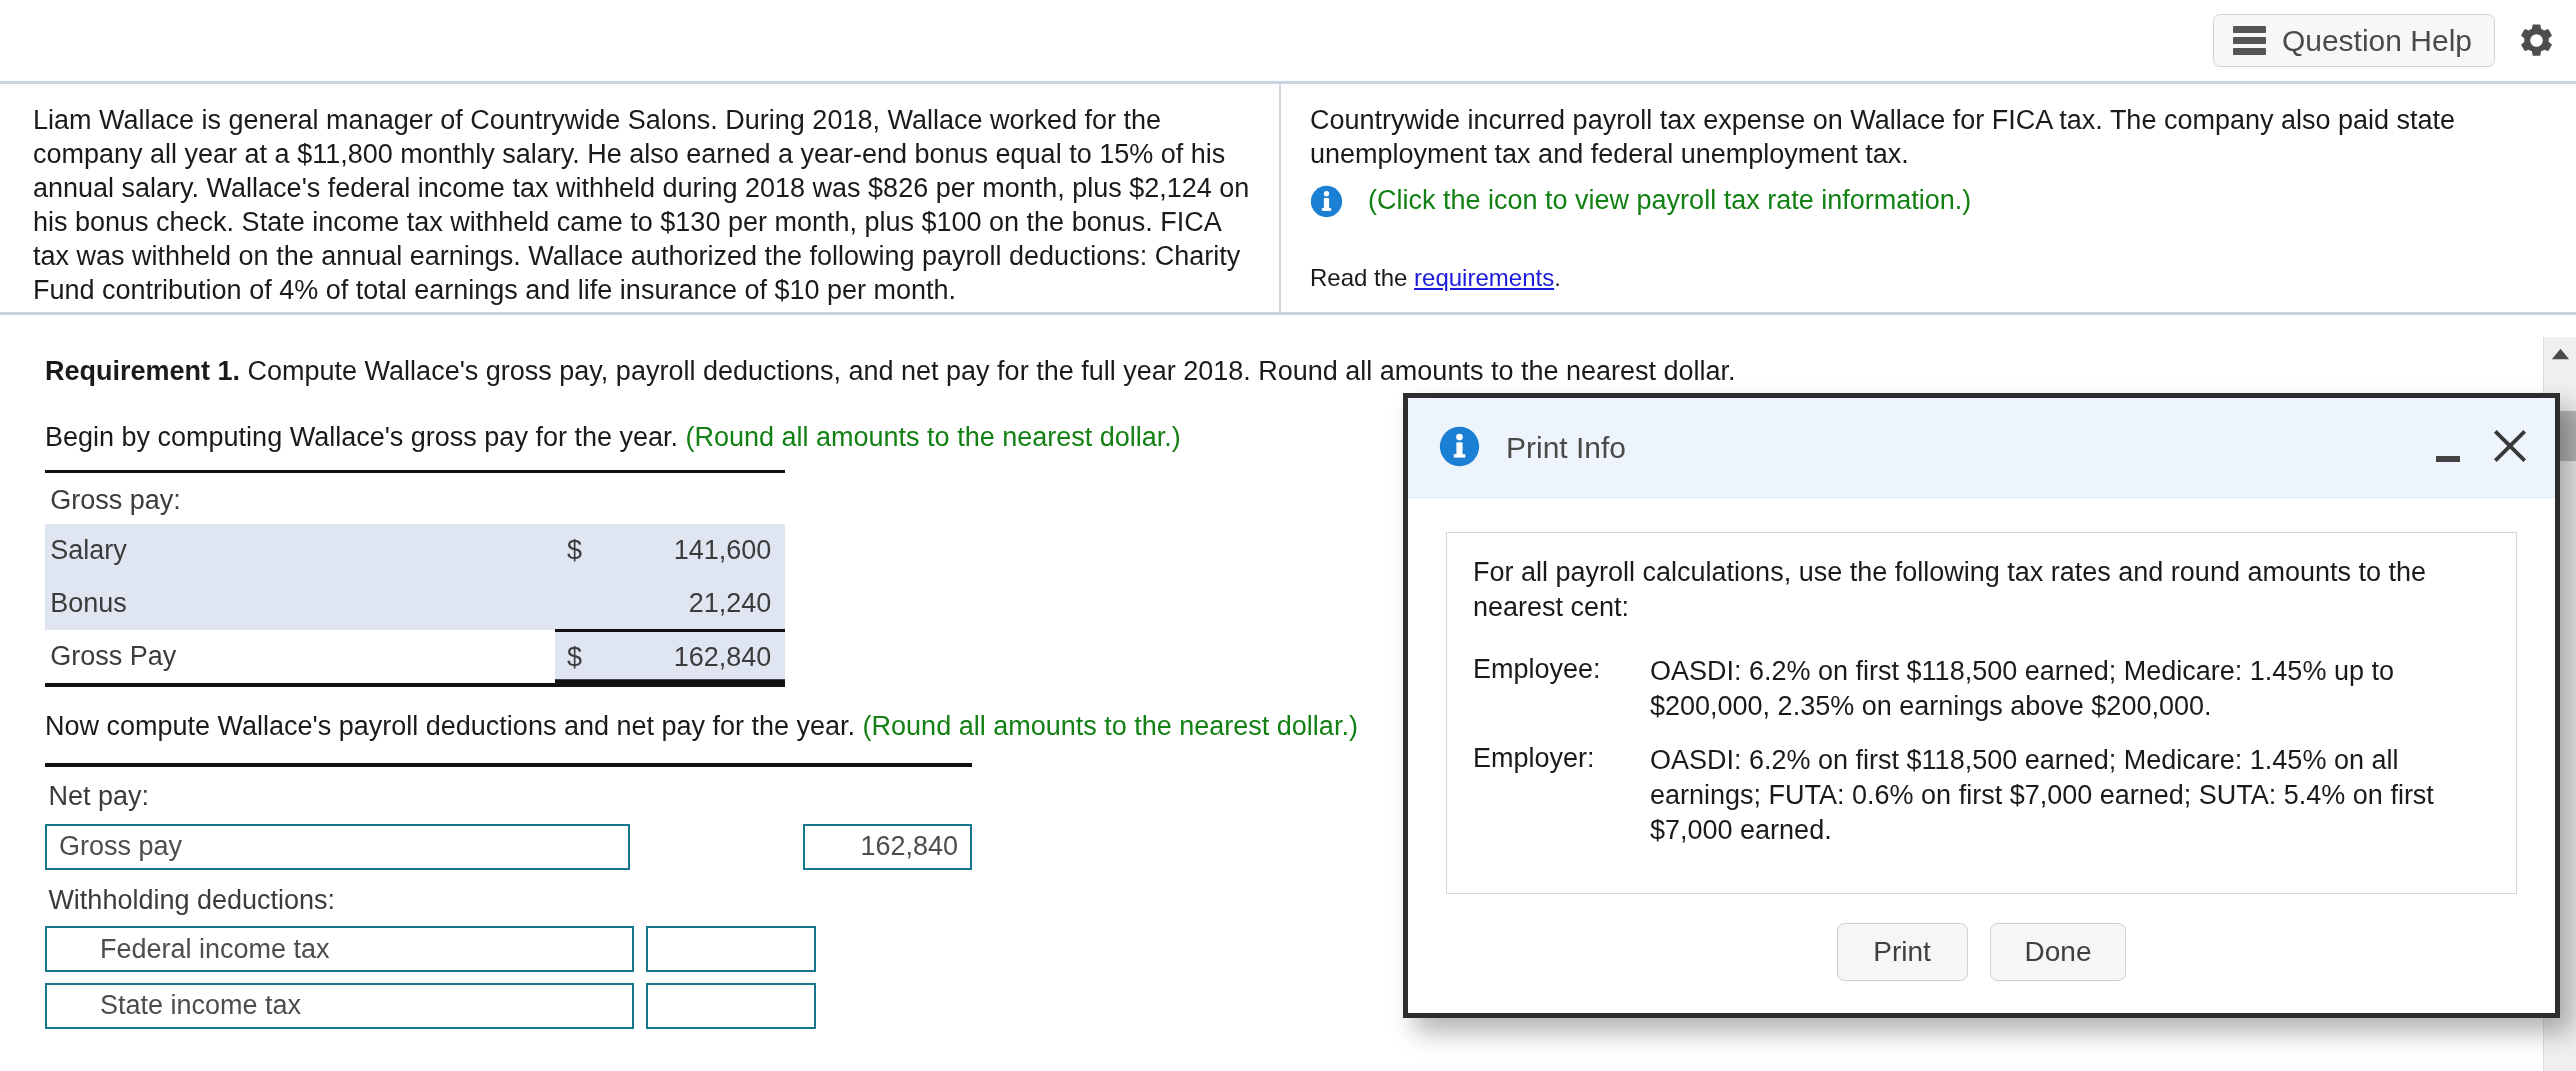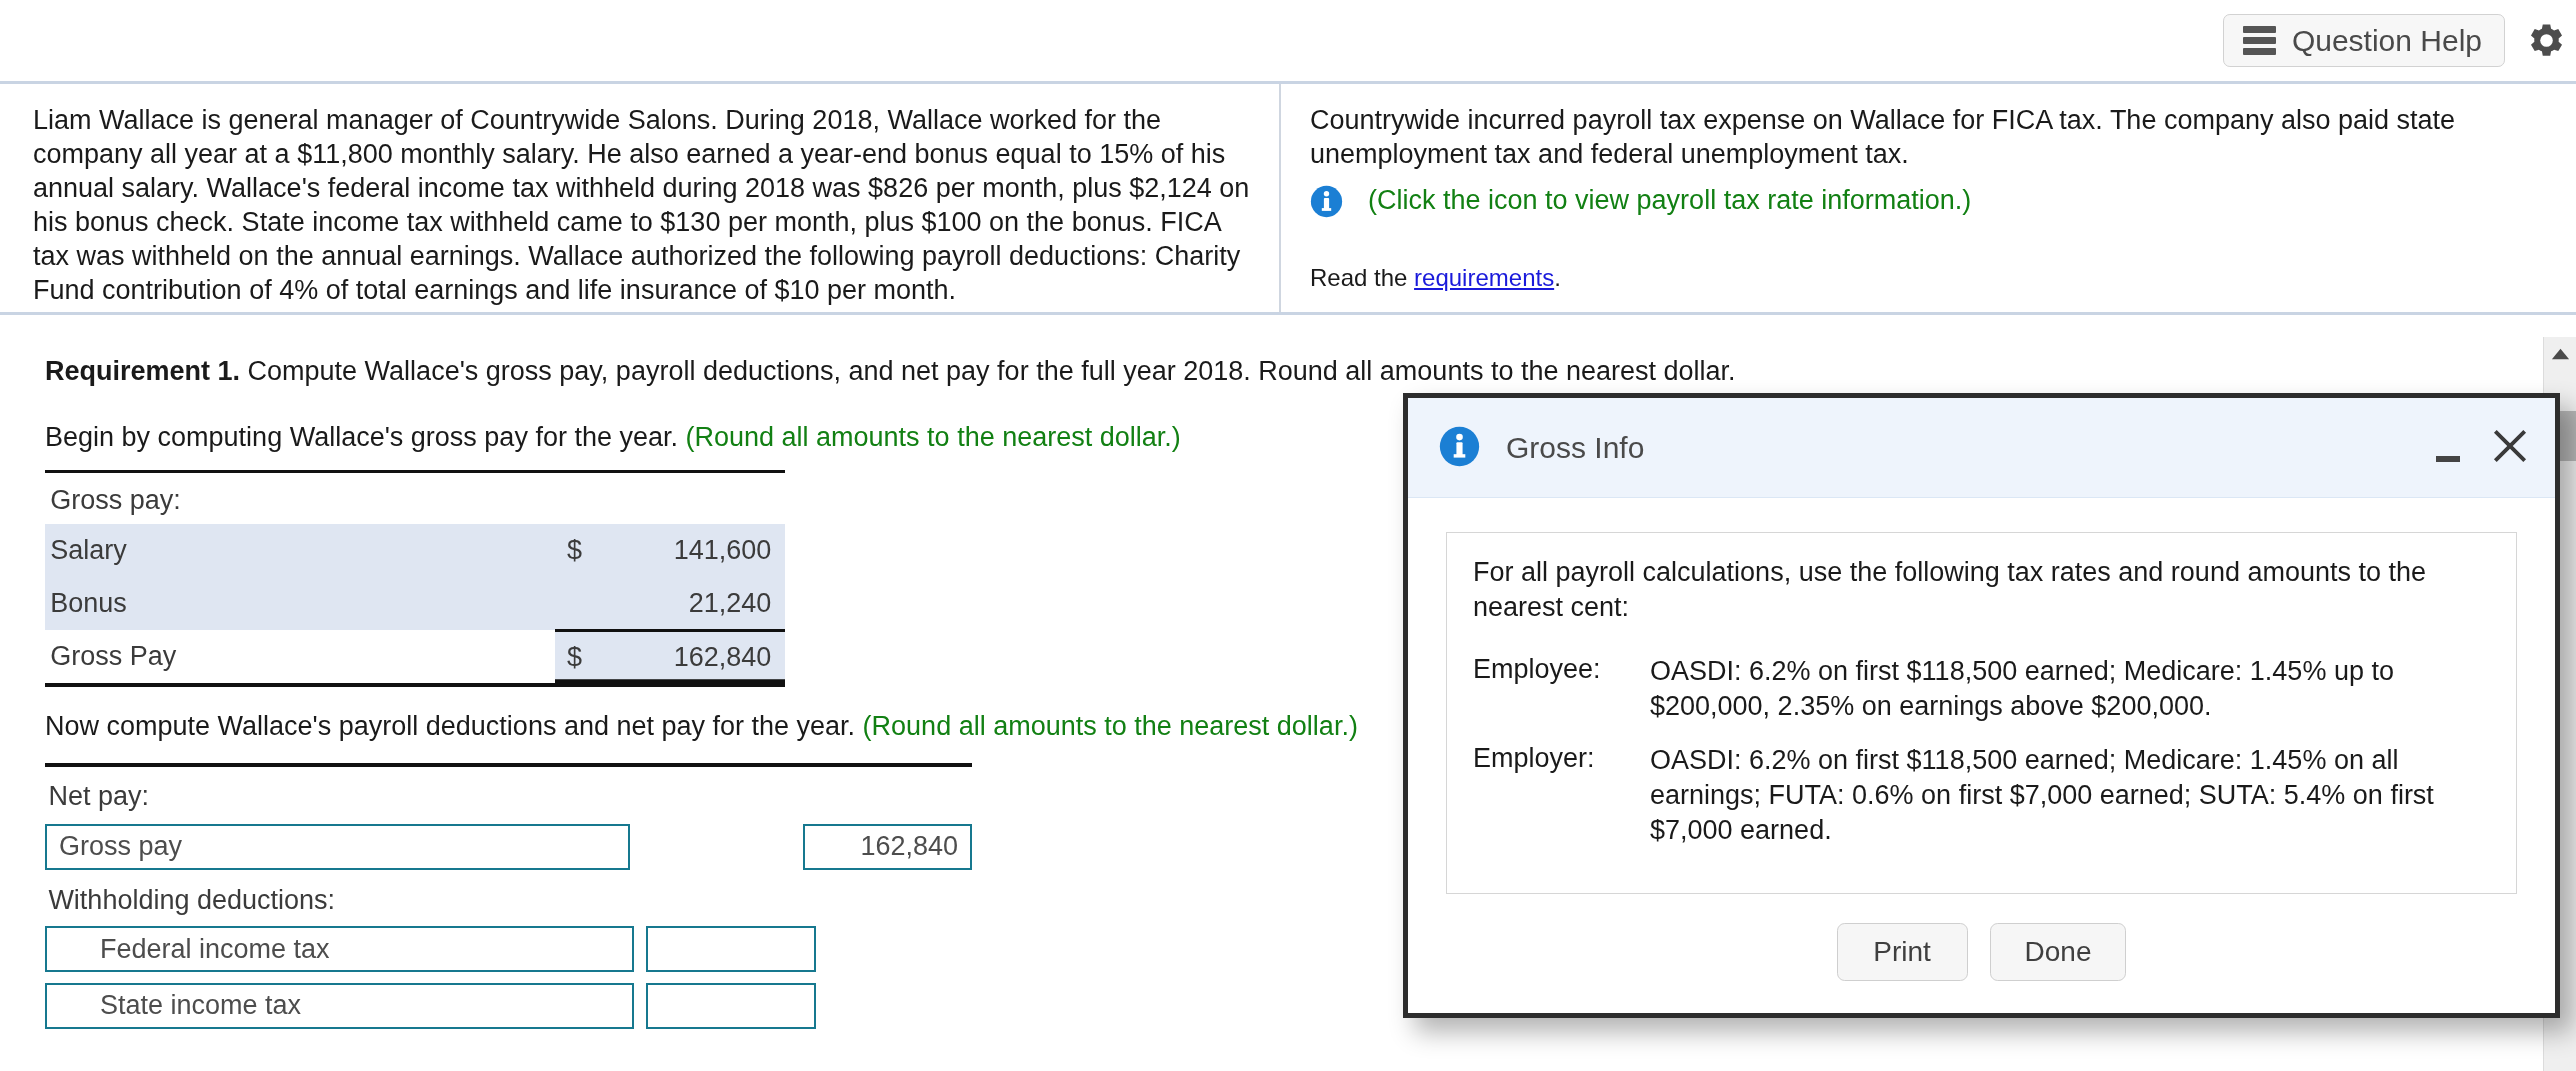--- a/index.html
+++ b/index.html
@@ -28,21 +28,21 @@
   .qicon {
     width: 50px; height: 50px; position: relative; flex: none;
   }
   .qicon svg { display:block; }
   .qtitle {
     font-size: 38px; color: #404040; white-space: nowrap;
     letter-spacing: -0.2px;
   }
   .header-right {
     margin-left: auto; display: flex; align-items: center; gap: 22px;
-    padding-right: 10px;
+    padding-right: 20px;
   }
   .qhelp-btn {
     display: flex; align-items: center; gap: 15.5px;
     border: 1.7px solid #d2d2d2; border-radius: 6.9px;
     background: #f7f7f7; padding: 8.6px 22px 8.6px 19px;
     height: 53px; cursor: pointer;
   }
   .qhelp-label { font-size: 30px; color: #4a4a4a; white-space: nowrap; }
   .bars { display: flex; flex-direction: column; gap: 4.3px; }
   .bars i { display:block; width: 33px; height: 6.9px; background: #555; border-radius: 0.9px; }
@@ -280,21 +280,21 @@
   <div class="modal">
     <div class="modal-head">
       <span>
         <svg width="41" height="41" viewBox="0 0 48 48">
           <circle cx="24" cy="24" r="23" fill="#1b7fd4"></circle>
           <circle cx="24" cy="13" r="3.9" fill="#fff"></circle>
           <rect x="20.4" y="19" width="7.2" height="17" rx="1.2" fill="#fff"></rect>
           <rect x="17.2" y="33" width="13.6" height="4" fill="#fff"></rect>
         </svg>
       </span>
-      <span class="modal-title">Gross Info</span>
+      <span class="modal-title">Print Info</span>
       <div class="modal-actions">
         <span class="min-btn">
             <i></i>
           </span>
         <span class="close-btn">
           <svg width="38" height="38" viewBox="0 0 44 44">
             <path d="M5 5 L39 39 M39 5 L5 39" stroke="#3a3a3a" stroke-width="4.5" fill="none"></path>
           </svg>
         </span>
       </div>

